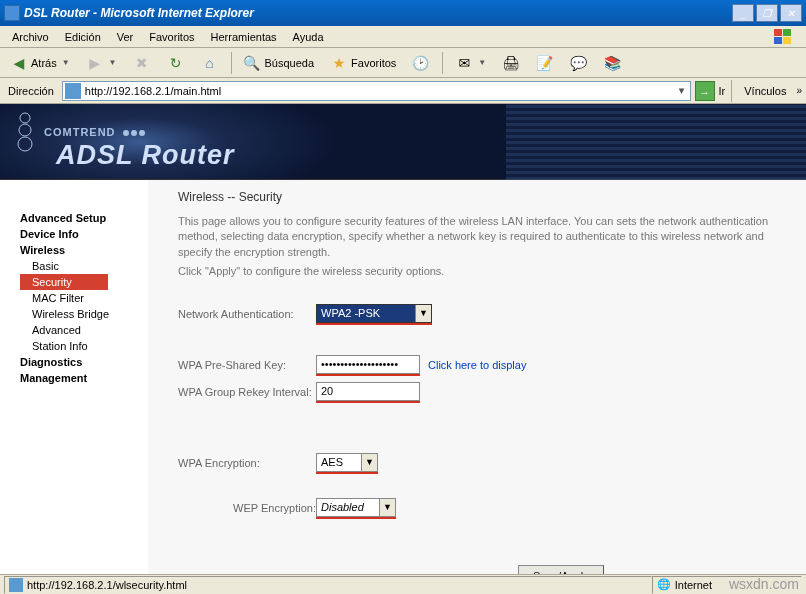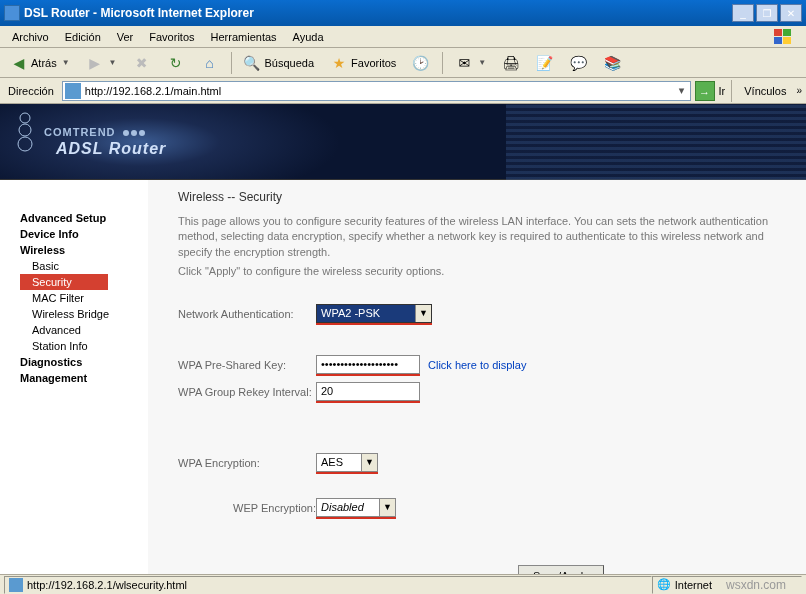--- a/index.html
+++ b/index.html
@@ -1,19 +1,19 @@
 <!DOCTYPE html>
 <html><head>
   <meta charset="utf-8">
   <style>
     * { margin: 0; padding: 0; box-sizing: border-box; }
     body { font-family: Tahoma, Arial, sans-serif; font-size: 11px; background: #ece9d8; width: 806px; height: 594px; overflow: hidden; position: relative; }
     
     
-    .titlebar { background: linear-gradient(#0a6cce, #0556a8); height: 26px; display: flex; align-items: center; padding: 0 4px; color: white; }
+    .titlebar { background: linear-gradient(#0a6cce, #0556a8); height: 26px; display: flex; align-items: center; padding: 0 4px; color: white; font-style: italic; }
     .titlebar-icon { width: 16px; height: 16px; background: #4a90d9; border: 1px solid #2a6aa8; margin-right: 4px; }
     .titlebar-text { flex: 1; font-size: 12px; font-weight: bold; }
     .win-btns { display: flex; gap: 2px; }
     .win-btn { width: 22px; height: 18px; background: #c8d8f0; border: 1px solid #5a7aa8; font-size: 10px; display: flex; align-items: center; justify-content: center; }
     
     
     .menubar { background: #ece9d8; height: 22px; display: flex; align-items: center; padding: 2px 4px; border-bottom: 1px solid #aca899; }
     .menu-item { padding: 2px 8px; cursor: pointer; }
     .win-logo { margin-left: auto; width: 38px; height: 20px; display: flex; align-items: center; justify-content: center; }
     
@@ -36,21 +36,21 @@
     
     
     .content-wrap { background: white; height: 470px; overflow: hidden; position: relative; }
     
     
     .router-banner { height: 76px; background: radial-gradient(ellipse 200px 60px at 140px 38px, #3a5a90 0%, #1a2a50 40%, #0a1530 100%); position: relative; color: white; border-bottom: 1px solid #333; }
     .banner-rings { position: absolute; left: 10px; top: 6px; }
     .brand-text { position: absolute; left: 44px; top: 22px; font-size: 11px; letter-spacing: 1px; color: #a8c0e0; font-weight: bold; }
     .brand-dots { display: inline-block; margin-left: 6px; }
     .brand-dots span { display: inline-block; width: 6px; height: 6px; border-radius: 50%; background: #a8c0e0; margin: 0 1px; }
-    .brand-title { position: absolute; left: 56px; top: 36px; font-size: 16px; font-style: italic; font-weight: bold; color: #d0e0f8; letter-spacing: 1px; }
+    .brand-title { position: absolute; left: 56px; top: 36px; font-size: 27px; font-style: italic; font-weight: bold; color: #d0e0f8; letter-spacing: 1px; }
     .banner-right { position: absolute; right: 0; top: 0; width: 300px; height: 76px; background: repeating-linear-gradient(0deg, #3a5a90 0px, #3a5a90 3px, #1a2a50 3px, #1a2a50 6px); opacity: 0.4; }
     
     
     .main-layout { display: flex; height: 394px; }
     .sidebar { width: 148px; background: white; padding: 30px 0 0 8px; }
     .sidebar-item { padding: 2px 0 2px 12px; font-size: 11px; color: #000; cursor: pointer; font-weight: bold; }
     .sidebar-sub { padding: 2px 0 2px 24px; font-size: 11px; cursor: pointer; }
     .sidebar-sub.active { background: #d44030; color: white; margin-left: 12px; padding-left: 12px; margin-right: 40px; }
     .sidebar-item.expanded { font-weight: bold; }
     
@@ -76,21 +76,21 @@
     
     .apply-btn { background: #e8e8e0; border: 1px solid #888; border-right-color: #555; border-bottom-color: #555; padding: 4px 14px; font-size: 11px; cursor: pointer; margin-top: 40px; margin-left: 340px; }
     
     
     .statusbar { background: #ece9d8; height: 20px; display: flex; align-items: center; padding: 0 4px; border-top: 1px solid #aca899; font-size: 11px; }
     .statusbar .pane { border: 1px inset #ece9d8; height: 18px; display: flex; align-items: center; padding: 0 4px; }
     .statusbar .pane.main { flex: 1; }
     .statusbar .pane.right { width: 150px; }
     .sb-icon { width: 14px; height: 14px; margin-right: 4px; background: #5a9ad0; }
     
-    .watermark { position: absolute; right: 20px; bottom: 2px; font-size: 12px; color: #999; }
+    .watermark { position: absolute; right: 7px; bottom: 2px; font-size: 14px; color: #999; }
   </style>
 </head>
 <body>
 
 <div class="titlebar">
   <div class="titlebar-icon"></div>
   <div class="titlebar-text">DSL Router - Microsoft Internet Explorer</div>
   <div class="win-btns">
     <div class="win-btn">_</div>
     <div class="win-btn">❐</div>

